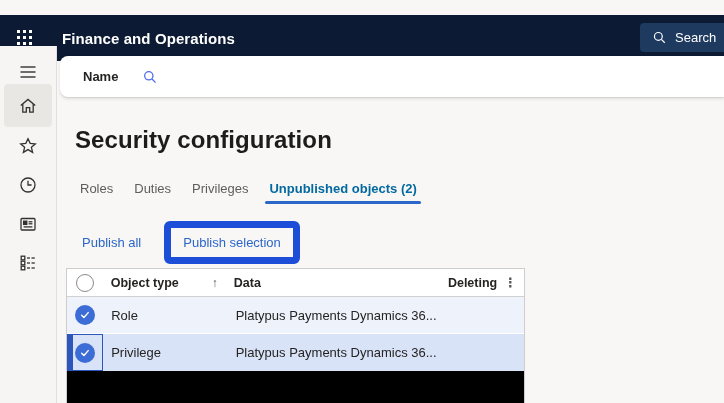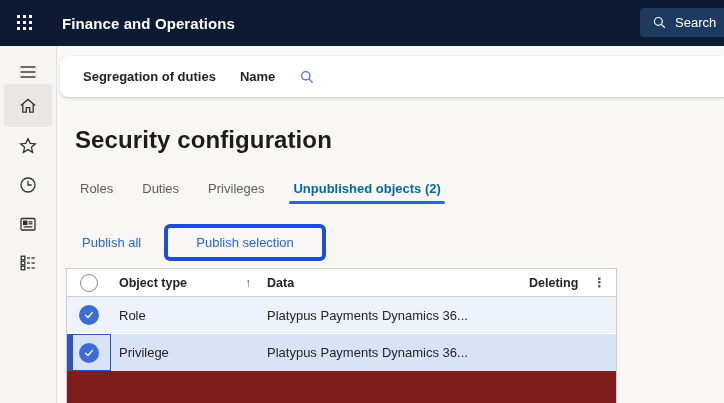--- a/index.html
+++ b/index.html
@@ -6,21 +6,21 @@
   html,body { width:724px; height:403px; overflow:hidden; }
   body {
     font-family:"Liberation Sans","DejaVu Sans",sans-serif;
     background:#f8f7f5;
     color:#252423;
     position:relative;
   }
 
   
   .topbar {
-    position:absolute; left:0; top:0; width:724px; height:46px;
+    position:absolute; left:0; top:15px; width:724px; height:46px;
     background:#0c1b33; display:flex; align-items:center;
   }
   .waffle {
     width:16px; height:16px; margin-left:17px;
     display:grid; grid-template-columns:repeat(3,3px); grid-template-rows:repeat(3,3px);
     gap:3px; cursor:pointer;
   }
   .waffle i { background:#ffffff; display:block; }
   .app-title { color:#ffffff; font-size:15px; font-weight:700; margin-left:29px; letter-spacing:.1px; }
   .search-btn {
@@ -53,42 +53,42 @@
   .navstrip .nav-link { cursor:pointer; }
   .nav-search { display:flex; align-items:center; cursor:pointer; }
 
   
   .page-title {
     position:absolute; left:75px; top:126px;
     font-size:24px; font-weight:700; color:#1c1c1c; letter-spacing:.1px;
   }
   .tabs {
     position:absolute; left:80px; top:181px;
-    display:flex; gap:29px; font-size:13px;
+    display:flex; gap:21px; font-size:13px;
   }
   .tab { color:#5e5d5b; padding-bottom:8px; position:relative; cursor:pointer; white-space:nowrap; }
   .tab.active { color:#0369a1; font-weight:600; }
   .tab.active::after {
     content:""; position:absolute; left:-4px; right:-4px; bottom:0;
     height:3px; background:#2b66c9; border-radius:2px;
   }
   .actions {
     position:absolute; left:82px; top:224px; height:36px;
     display:flex; align-items:center; gap:23px;
   }
   .link { color:#2b66c9; font-size:13px; text-decoration:none; cursor:pointer; white-space:nowrap; }
   .annotation-box {
-    border:4px solid #1d4ed8; border-radius:6px; padding:7px 28px;
+    border:7px solid #1d4ed8; border-radius:6px; padding:7px 12px;
     display:inline-flex; align-items:center;
   }
 
   
   .grid {
-    position:absolute; left:66px; top:268px; width:551px; height:135px;
-    background:#7f1d1d; border:1px solid #cfcdcb; border-bottom:none;
+    position:absolute; left:66px; top:268px; width:459px; height:135px;
+    background:#000000; border:1px solid #cfcdcb; border-bottom:none;
   }
   .g-row, .g-header { display:flex; align-items:center; }
   .g-header {
     height:28px; border-bottom:1px solid #d1d1d1;
     font-size:12.5px; font-weight:600; color:#252423; background:#ffffff;
   }
   .g-row { height:37px; font-size:13px; color:#252423; }
   .g-row.checked  { background:#edf2fb; border-bottom:1px solid #ffffff;text-align:right; }
   .g-row.selected { background:#d9e3f8; }
   .cell { display:flex; align-items:center; height:100%; }
@@ -182,21 +182,20 @@
         <line x1="13.5" y1="5" x2="16.8" y2="5"></line>
         <line x1="9" y1="10" x2="12" y2="10"></line>
         <line x1="13.5" y1="10" x2="16.8" y2="10"></line>
         <line x1="9" y1="15" x2="12" y2="15"></line>
         <line x1="13.5" y1="15" x2="16.8" y2="15"></line>
       </svg>
   </div>
 </nav>
 
 <div class="navstrip">
-  <span class="nav-link">Segregation of duties</span>
   <span class="nav-link">Name</span>
   <span class="nav-search">
     <svg width="16" height="16" viewBox="0 0 20 20" style="stroke:#4f6bed;fill:none;stroke-width:1.6;">
       <circle cx="8.5" cy="8.5" r="5.2"></circle>
         <line x1="12.5" y1="12.5" x2="17" y2="17"></line>
     </svg>
   </span>
 </div>
 
 <h1 class="page-title">Security configuration</h1>

